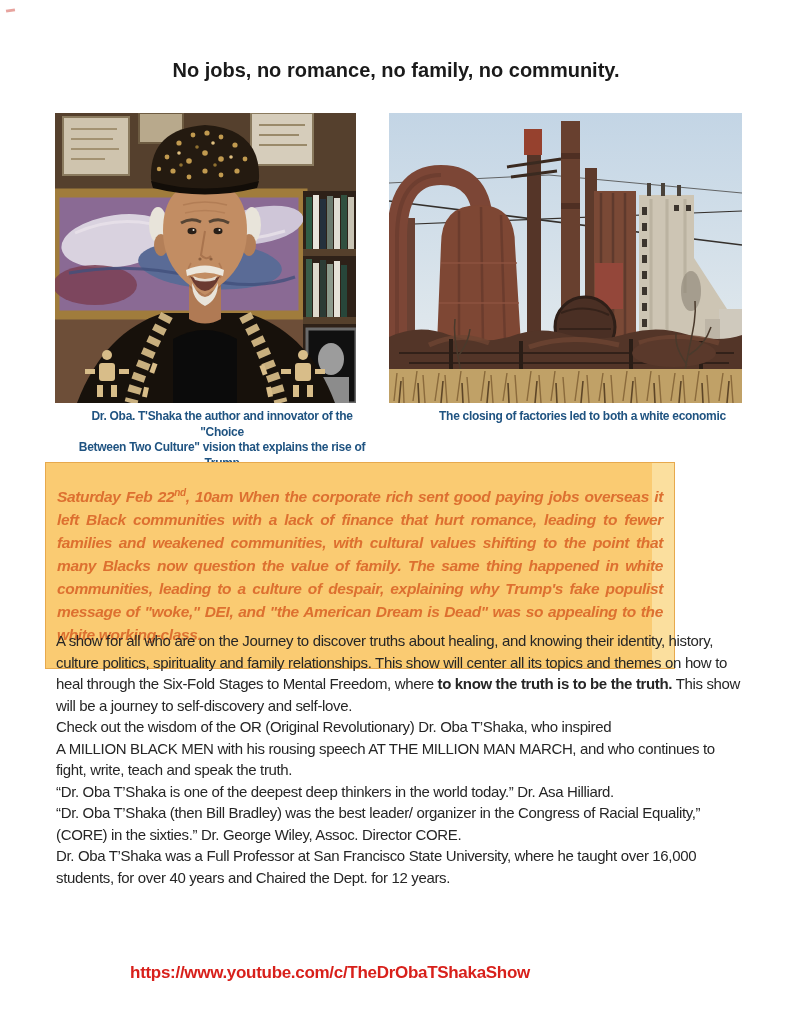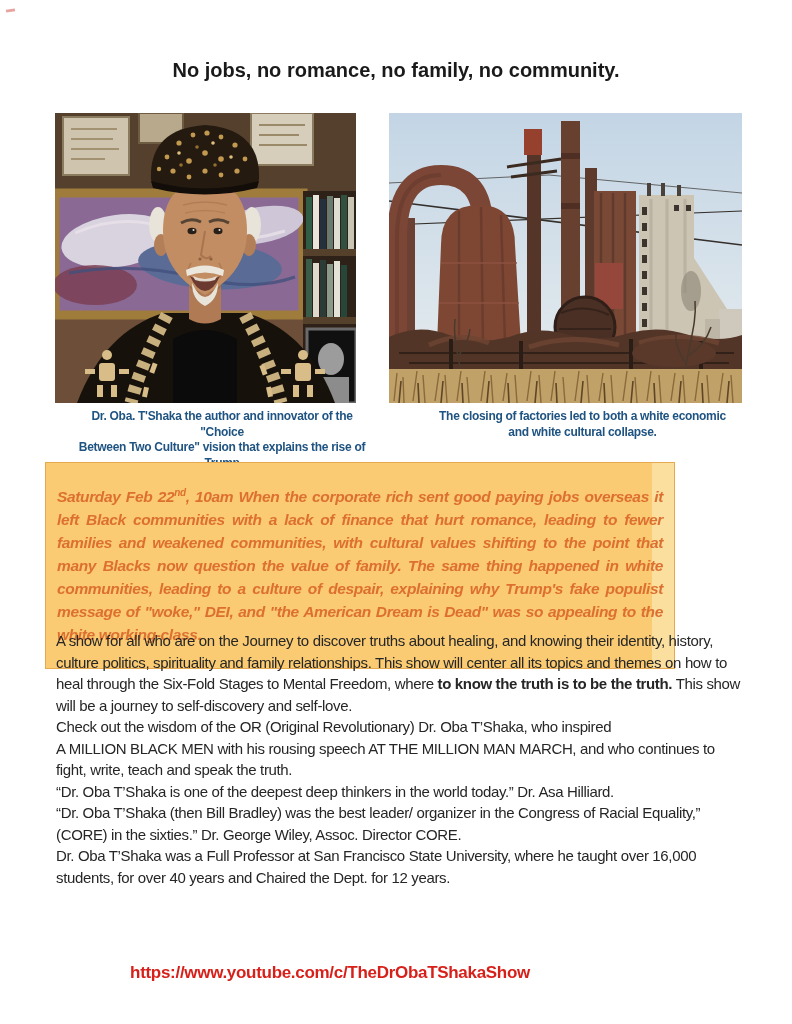--- a/index.html
+++ b/index.html
@@ -270,21 +270,20 @@
   </svg>
 </div>
 
 <div class="caption caption-left">
   <span>Dr. Oba. T'Shaka the author and innovator of the "Choice</span>
   <span>Between Two Culture" vision that explains the rise of Trump</span>
 </div>
 
 <div class="caption caption-right">
   <span>The closing of factories led to both a white economic</span>
-  <span>and white cultural collapse.</span>
 </div>
 
 <div class="highlight"><span>Saturday Feb 22</span><sup>nd</sup><span>, 10am When the corporate rich sent good paying jobs overseas it left Black communities with a lack of finance that hurt romance, leading to fewer families and weakened communities, with cultural values shifting to the point that many Blacks now question the value of family. The same thing happened in white communities, leading to a culture of despair, explaining why Trump's fake populist message of "woke," DEI, and "the American Dream is Dead" was so appealing to the white working-class.</span></div>
 
 <div class="bodytext">
   <p class="p1"><span>A show for all who are on the Journey to discover truths about healing, and knowing their identity, history, culture politics, spirituality and family relationships. This show will center all its topics and themes on how to heal through the Six-Fold Stages to Mental Freedom, where </span><b>to know the truth is to be the truth.</b><span> This show will be a journey to self-discovery and self-love.</span></p>
   <p class="p2"><span>Check out the wisdom of the OR (Original Revolutionary) Dr. Oba T’Shaka, who inspired</span><br><span>A MILLION BLACK MEN with his rousing speech AT THE MILLION MAN MARCH, and who continues to fight, write, teach and speak the truth.</span></p>
   <p class="p3">“Dr. Oba T’Shaka is one of the deepest deep thinkers in the world today.” Dr. Asa Hilliard.</p>
   <p class="p4">“Dr. Oba T’Shaka (then Bill Bradley) was the best leader/ organizer in the Congress of Racial Equality,” (CORE) in the sixties.” Dr. George Wiley, Assoc. Director CORE.</p>
   <p class="p5">Dr. Oba T’Shaka was a Full Professor at San Francisco State University, where he taught over 16,000 students, for over 40 years and Chaired the Dept. for 12 years.</p>

